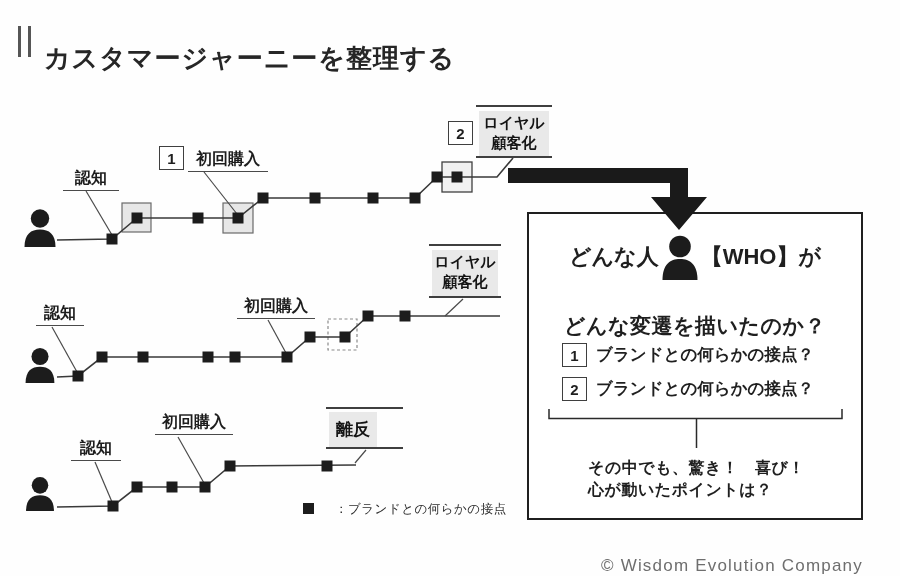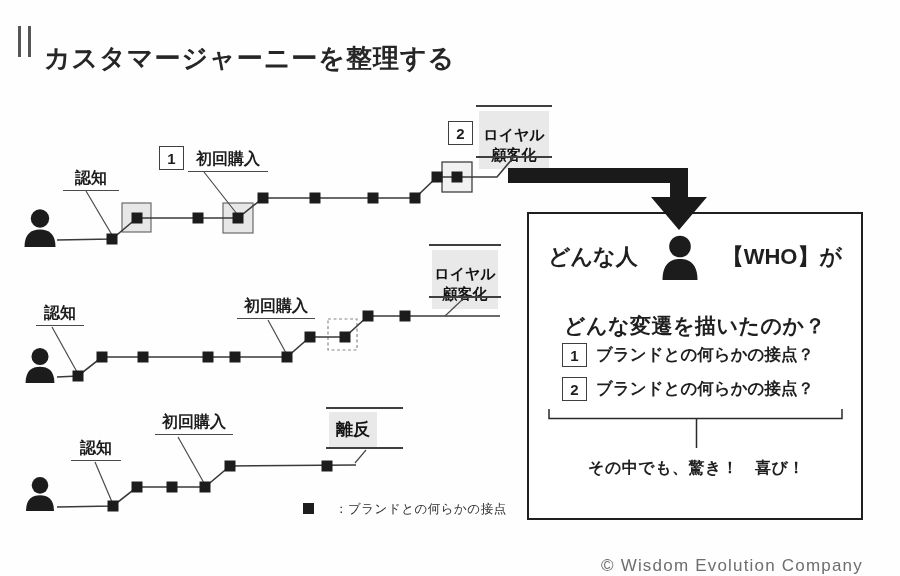--- a/index.html
+++ b/index.html
@@ -14,32 +14,32 @@
     letter-spacing:1px;color:#262626;white-space:nowrap;}
   
   .jlabel{position:absolute;font-size:16px;font-weight:bold;color:#1d1d1d;text-align:center;
     line-height:1.1;padding-bottom:3px;border-bottom:1.5px solid #4a4a4a;white-space:nowrap;}
   
   .numbox{position:absolute;width:23px;height:22px;border:1.5px solid #3f3f3f;background:#fff;
     font-size:15px;font-weight:bold;display:flex;align-items:center;justify-content:center;}
   
   .rule{position:absolute;height:1.5px;background:#3f3f3f;}
   .glabel{position:absolute;background:#e9e9e9;font-weight:bold;color:#141414;text-align:center;}
-  .glabel.two{font-size:15px;line-height:20px;padding-top:14px;}
+  .glabel.two{font-size:15px;line-height:20px;padding-top:2px;}
   .glabel.one{font-size:17px;}
   .glabel span{display:block;}
   
   .legend{position:absolute;left:303px;top:501px;display:flex;align-items:flex-start;gap:21px;
     font-size:12.5px;color:#2e2e2e;letter-spacing:0.5px;}
   .legend .sq{width:11px;height:11px;background:#1d1d1d;margin-top:2px;flex:none;}
   
   .panel{position:absolute;left:527px;top:212px;width:336px;height:308px;background:#fff;
     border:2px solid #1f1f1f;box-sizing:border-box;z-index:2;}
   .who-row{position:absolute;left:0;right:0;top:20px;display:flex;align-items:center;
-    justify-content:center;gap:23px;font-size:22px;font-weight:bold;white-space:nowrap;}
+    justify-content:center;gap:2px;font-size:22px;font-weight:bold;white-space:nowrap;}
   .panel-question{position:absolute;left:0;right:0;top:98px;text-align:center;
     font-size:21px;font-weight:bold;letter-spacing:0.5px;white-space:nowrap;}
   .q-row{position:absolute;left:33px;display:flex;align-items:center;gap:9px;white-space:nowrap;}
   .q-row .qnum{width:23px;height:22px;border:1.5px solid #3f3f3f;background:#fff;flex:none;
     font-size:15px;font-weight:bold;display:flex;align-items:center;justify-content:center;}
   .q-row .qtext{font-size:16.5px;font-weight:bold;}
   .prompts{position:absolute;left:59px;top:243px;font-size:16px;font-weight:bold;
     line-height:22px;letter-spacing:0.5px;white-space:nowrap;}
   .copyright{position:absolute;left:601px;top:556px;font-size:17px;color:#6e6e6e;
     letter-spacing:1.2px;white-space:nowrap;z-index:2;}
@@ -170,18 +170,19 @@
     <div class="q-row" style="top:129px;">
       <span class="qnum">1</span>
       <span class="qtext">ブランドとの何らかの接点？</span>
     </div>
     <div class="q-row" style="top:163px;">
       <span class="qnum">2</span>
       <span class="qtext">ブランドとの何らかの接点？</span>
     </div>
     <div class="prompts">
       <div>その中でも、驚き！　喜び！</div>
+      <div>心が動いたポイントは？</div>
     </div>
   </div>
 
   <div class="copyright">© Wisdom Evolution Company</div>
 
 </div>
 
 </body></html>

